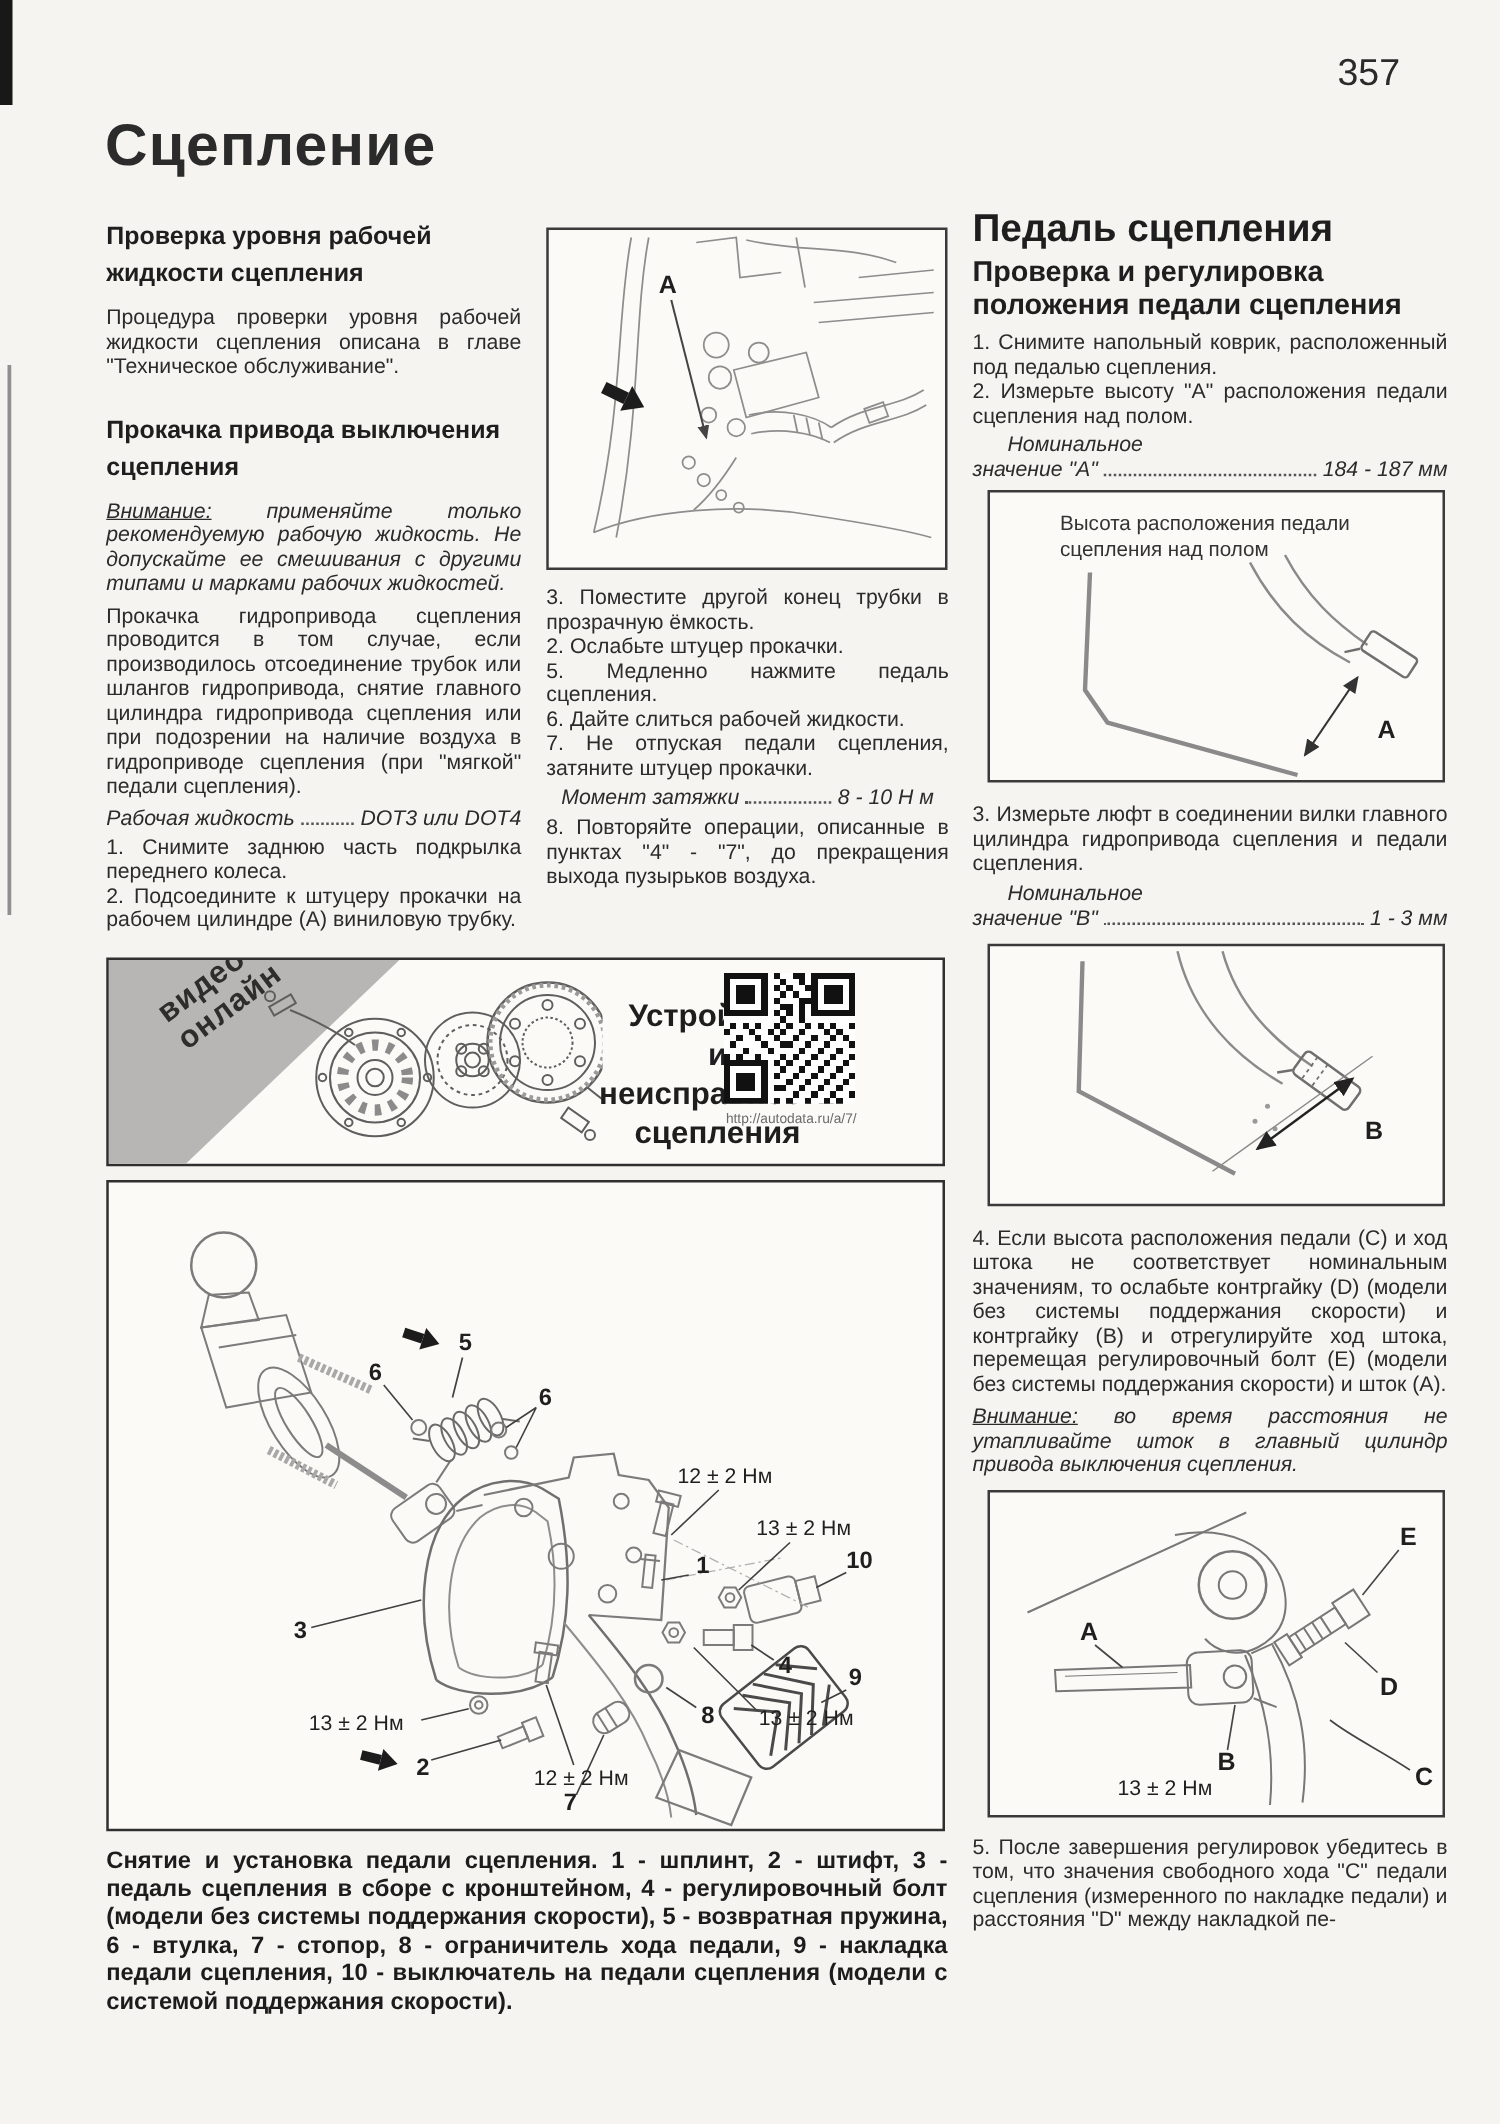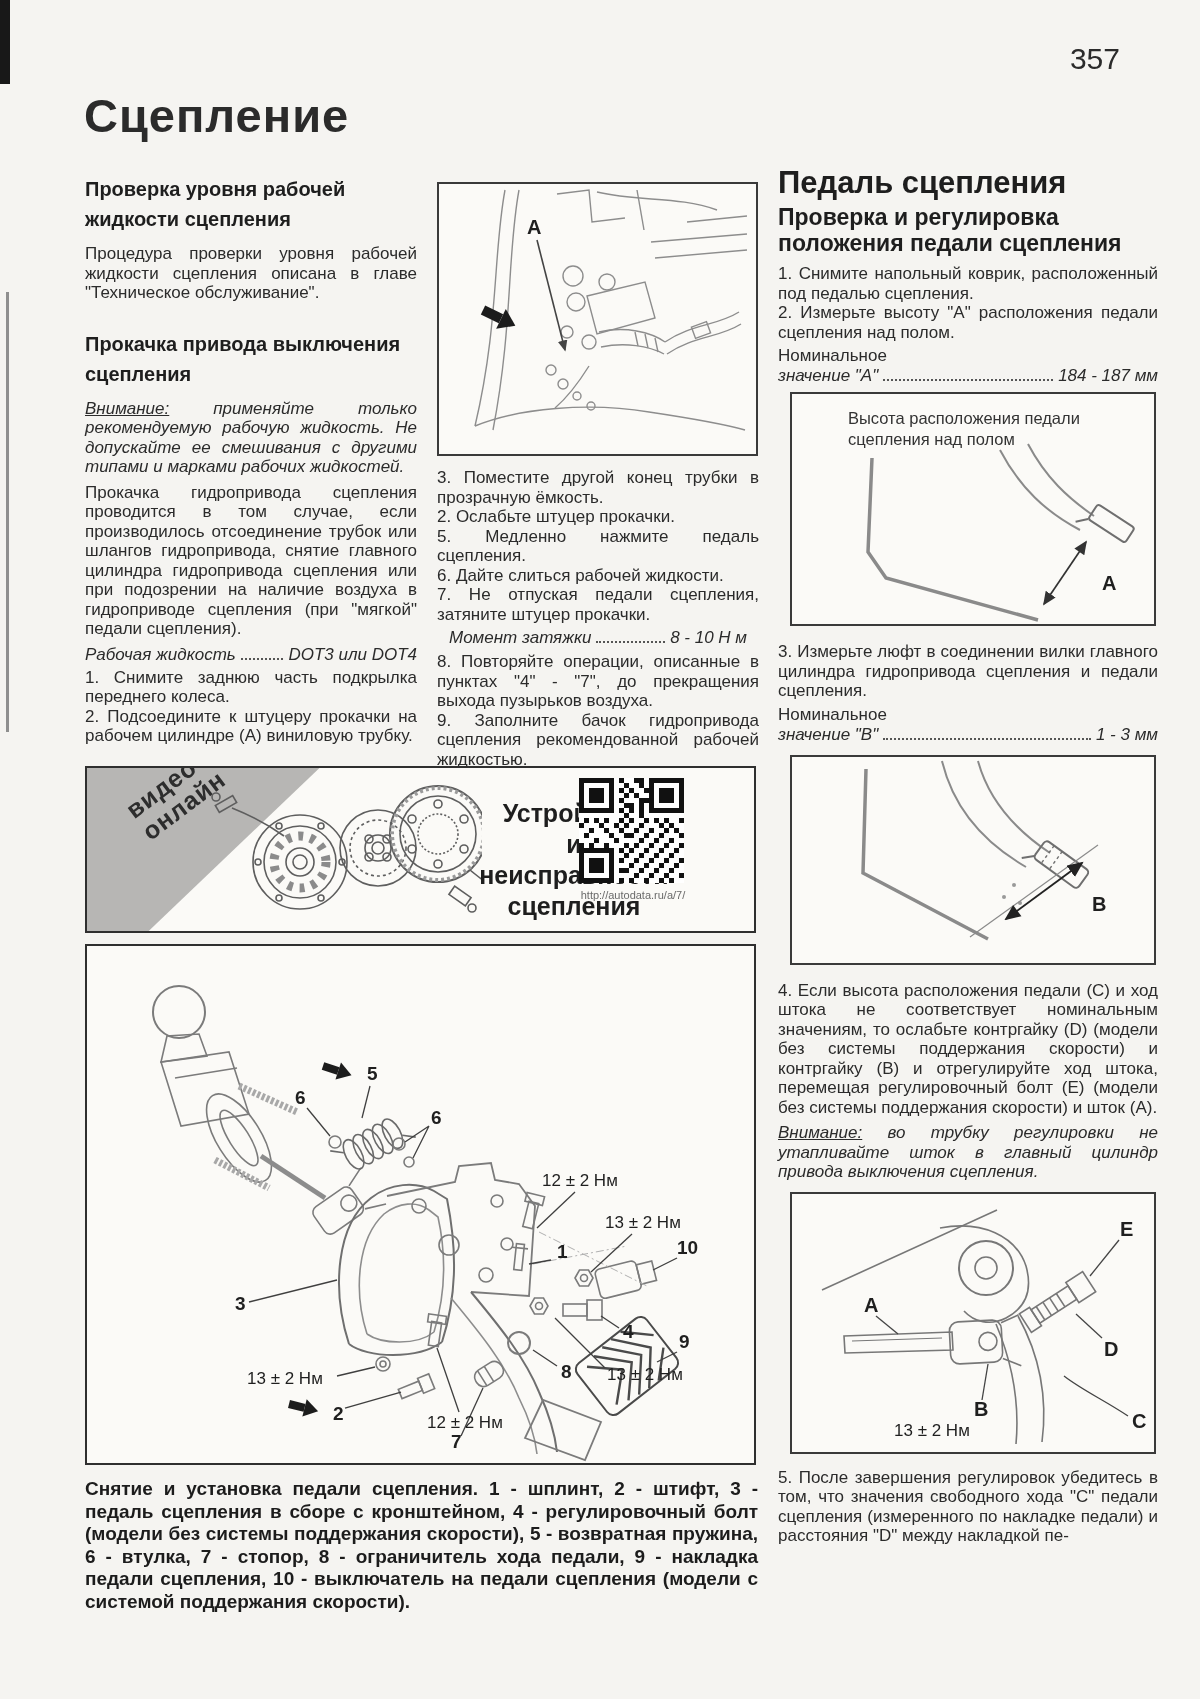--- a/index.html
+++ b/index.html
@@ -14,21 +14,21 @@
   h2.sect{font-size:20px;line-height:30px;font-weight:bold;margin:0 0 10px 0;color:#1e1e1e;}
   h2.sect-big{font-size:31px;line-height:34px;font-weight:bold;margin:0 0 4px 0;color:#1e1e1e;}
   h3.sub{font-size:23px;line-height:26px;font-weight:bold;margin:0 0 8px 0;color:#1e1e1e;}
   p.body{font-size:17px;line-height:19.5px;text-align:justify;margin:0 0 6px 0;}
   p.tight{margin:0;}
   .warn{font-style:italic;}
   .warn .wlabel{text-decoration:underline;}
   .specline{display:flex;align-items:baseline;font-style:italic;font-size:17px;line-height:20px;}
   .specline .leader{flex:1;border-bottom:2px dotted #555;margin:0 5px 4px 5px;min-width:18px;}
   .specline .val{white-space:nowrap;}
-  .nominal{font-size:17px;line-height:20px;margin-top:4px;}
+  .nominal{font-style:italic;font-size:17px;line-height:20px;margin-top:4px;margin-left:28px;}
   .figure{border:2px solid #3a3a3a;background:#fbfaf7;box-sizing:border-box;}
   .fig-mid{left:437px;top:182px;width:321px;height:274px;}
   .fig-right{margin-left:12px;width:366px;box-sizing:border-box;}
   .figA{height:234px;margin-top:6px;margin-bottom:16px;text-align:center;}
   .figB{height:210px;margin-top:10px;margin-bottom:16px;}
   .figE{height:262px;margin-top:10px;margin-bottom:14px;}
   .banner{left:85px;top:766px;width:671px;height:167px;border:2.5px solid #2f2f2f;background:#fbfaf7;box-sizing:border-box;overflow:hidden;}
   .ribbon{position:absolute;left:0;top:0;width:250px;height:167px;background:#b7b6b4;clip-path:polygon(0 0,93% 0,23% 100%,0 100%);}
   .ribbon-text{position:absolute;left:34px;top:34px;transform:rotate(-37deg);transform-origin:top left;font-weight:bold;font-size:25px;line-height:27px;color:#2d2d2d;letter-spacing:1px;}
   .banner-title{position:absolute;left:382px;top:30px;width:210px;text-align:center;font-weight:bold;font-size:25px;line-height:31px;color:#1e1e1e;}
@@ -119,21 +119,20 @@
     <p class="body tight">2. Ослабьте штуцер прокачки.</p>
     <p class="body tight">5. Медленно нажмите педаль сцепления.</p>
     <p class="body tight">6. Дайте слиться рабочей жидкости.</p>
     <p class="body tight">7. Не отпуская педали сцепления, затяните штуцер прокачки.</p>
     <div class="specline" style="margin:4px 12px;">
       <span>Момент затяжки</span>
       <span class="leader"></span>
       <span class="val">8 - 10 Н м</span>
     </div>
     <p class="body tight">8. Повторяйте операции, описанные в пунктах "4" - "7", до прекращения выхода пузырьков воздуха.</p>
-    <p class="body tight">9. Заполните бачок гидропривода сцепления рекомендованной рабочей жидкостью.</p>
   </div>
 
   <div class="col col-right">
     <h2 class="sect-big">Педаль сцепления</h2>
     <h3 class="sub">Проверка и регулировка положения педали сцепления</h3>
     <p class="body tight">1. Снимите напольный коврик, расположенный под педалью сцепления.</p>
     <p class="body tight">2. Измерьте высоту "А" расположения педали сцепления над полом.</p>
     <div class="nominal">Номинальное</div>
     <div class="specline">
       <span>значение "А"</span>
@@ -198,21 +197,21 @@
           <circle cx="212" cy="140" r="2" fill="#999" stroke="none"></circle>
           <circle cx="228" cy="146" r="2" fill="#999" stroke="none"></circle>
           <path d="M178,180 L306,88" stroke-width="1.2"></path>
         </g>
         <line x1="214" y1="162" x2="290" y2="106" stroke="#222" stroke-width="2" marker-start="url(#ahBs)" marker-end="url(#ahB)"></line>
         <text class="svg-lab" x="300" y="154">B</text>
       </svg>
     </div>
 
     <p class="body">4. Если высота расположения педали (С) и ход штока не соответствует номинальным значениям, то ослабьте контргайку (D) (модели без системы поддержания скорости) и контргайку (В) и отрегулируйте ход штока, перемещая регулировочный болт (Е) (модели без системы поддержания скорости) и шток (А).</p>
-    <p class="body warn"><span class="wlabel">Внимание:</span><span> во трубку регулировки не утапливайте шток в главный цилиндр привода выключения сцепления.</span></p>
+    <p class="body warn"><span class="wlabel">Внимание:</span><span> во время расстояния не утапливайте шток в главный цилиндр привода выключения сцепления.</span></p>
 
     <div class="figure fig-right figE">
       <svg width="362" height="258" viewBox="0 0 362 258">
         <g stroke="#777" fill="none" stroke-width="1.6">
           <path d="M30,96 L205,16"></path>
           <path d="M148,34 C190,26 224,42 234,72 C241,97 233,114 214,124 C198,132 182,128 172,117"></path>
           <circle cx="194" cy="74" r="27" stroke-width="2"></circle>
           <circle cx="194" cy="74" r="11"></circle>
           <path d="M226,122 C248,162 256,202 250,248"></path>
           <path d="M204,130 C220,168 228,206 224,250"></path>

